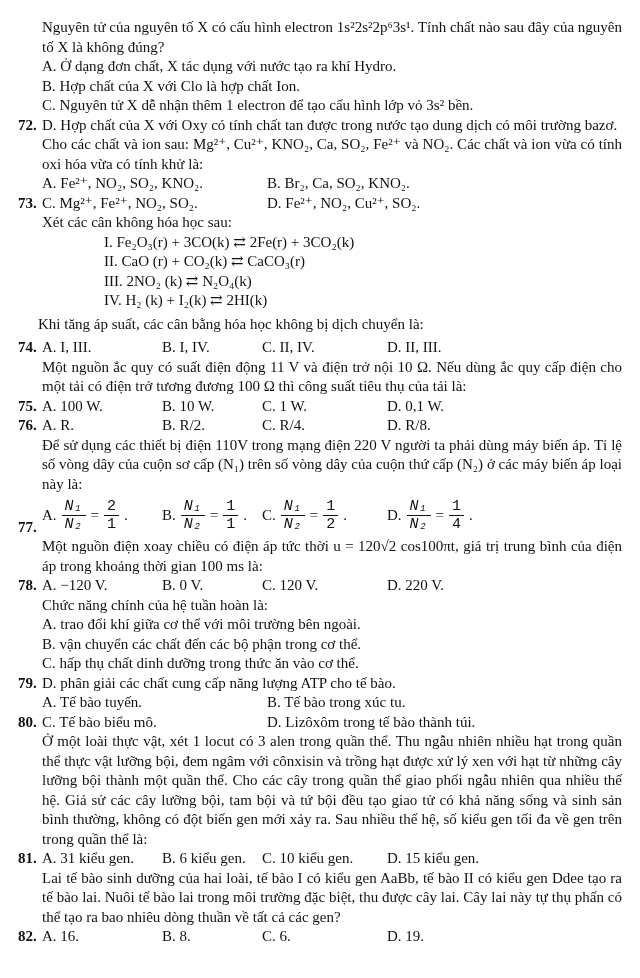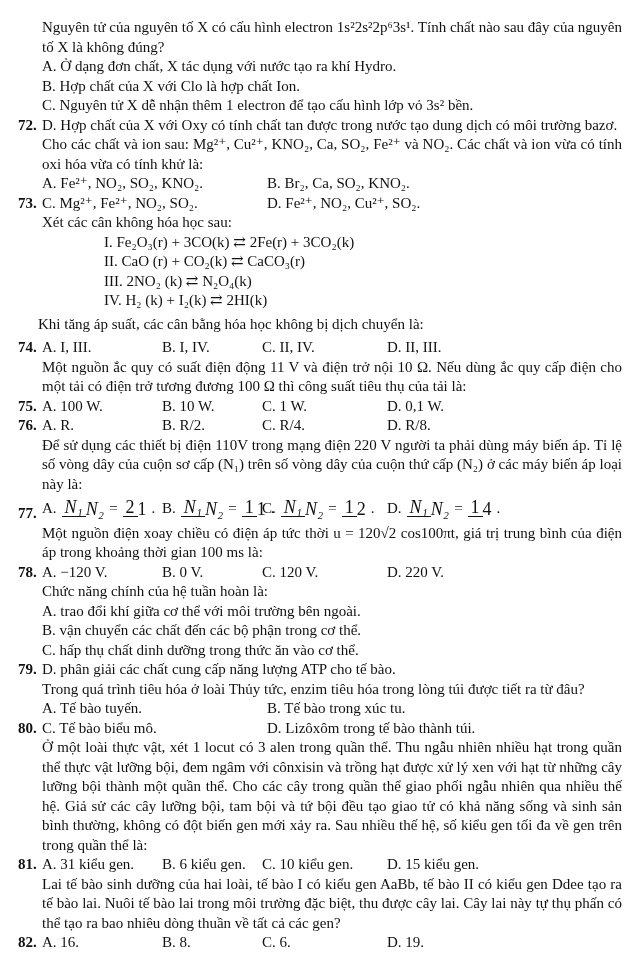--- a/index.html
+++ b/index.html
@@ -45,25 +45,26 @@
   
   .opts-frac {
     display: grid;
     grid-template-columns: 120px 100px 125px auto;
     align-items: center;
     margin: 5px 0 5px 0;
   }
   .fopt { display: flex; align-items: center; gap: 5px; }
   .frac {
     display: inline-flex;
-    flex-direction: row;
+    flex-direction: column;
     align-items: center;
     line-height: 15px;
-    font-size: 18px;
+    font-size: 15px;
     vertical-align: middle;
+    font-family: Liberation Mono, monospace;
   }
   .frac .top {
     border-bottom: 1px solid #111;
     padding: 0 3px 1px 3px;
   }
   .frac .bot { padding-top: 1px; }
   .math { font-style: italic; }
 </style>
 </head>
 <body>
@@ -222,21 +223,20 @@
       <p class="opt">B. vận chuyển các chất đến các bộ phận trong cơ thể.</p>
       <p class="opt">C. hấp thụ chất dinh dưỡng trong thức ăn vào cơ thể.</p>
       <p class="opt">D. phân giải các chất cung cấp năng lượng ATP cho tế bào.</p>
     </div>
   </div>
 </div>
 
 <div class="q">
   <span class="qnum">80.</span>
   <div class="qbody">
-    <p class="stem">Trong quá trình tiêu hóa ở loài Thủy tức, enzim tiêu hóa trong lòng túi được tiết ra từ đâu?</p>
     <div class="opts-col2">
       <p class="opt">A. Tế bào tuyến.</p>
       <p class="opt">B. Tế bào trong xúc tu.</p>
       <p class="opt">C. Tế bào biểu mô.</p>
       <p class="opt">D. Lizôxôm trong tế bào thành túi.</p>
     </div>
   </div>
 </div>
 
 <div class="q">

